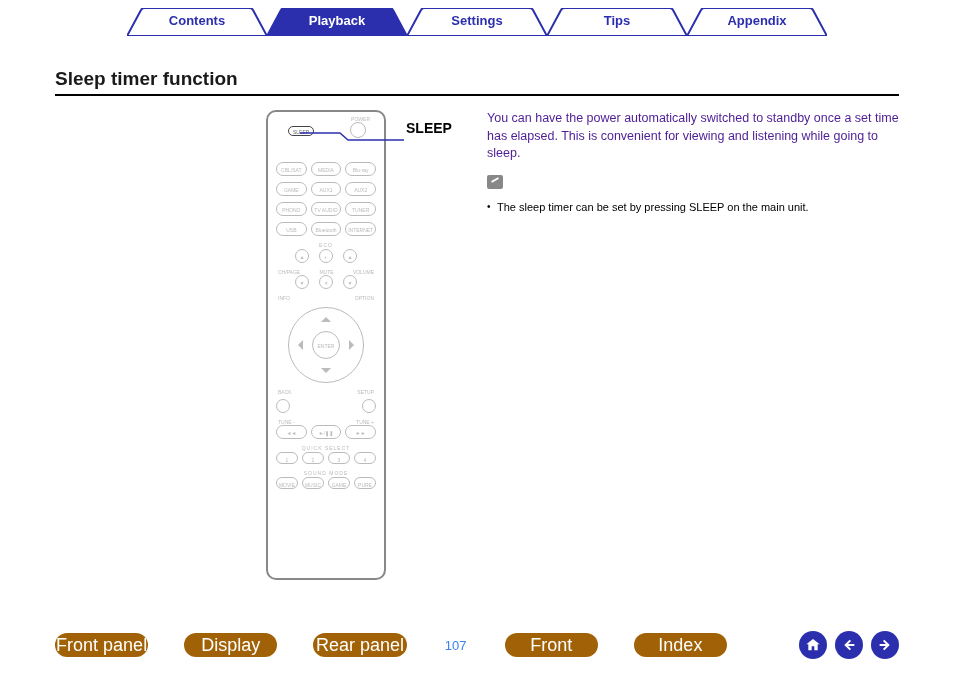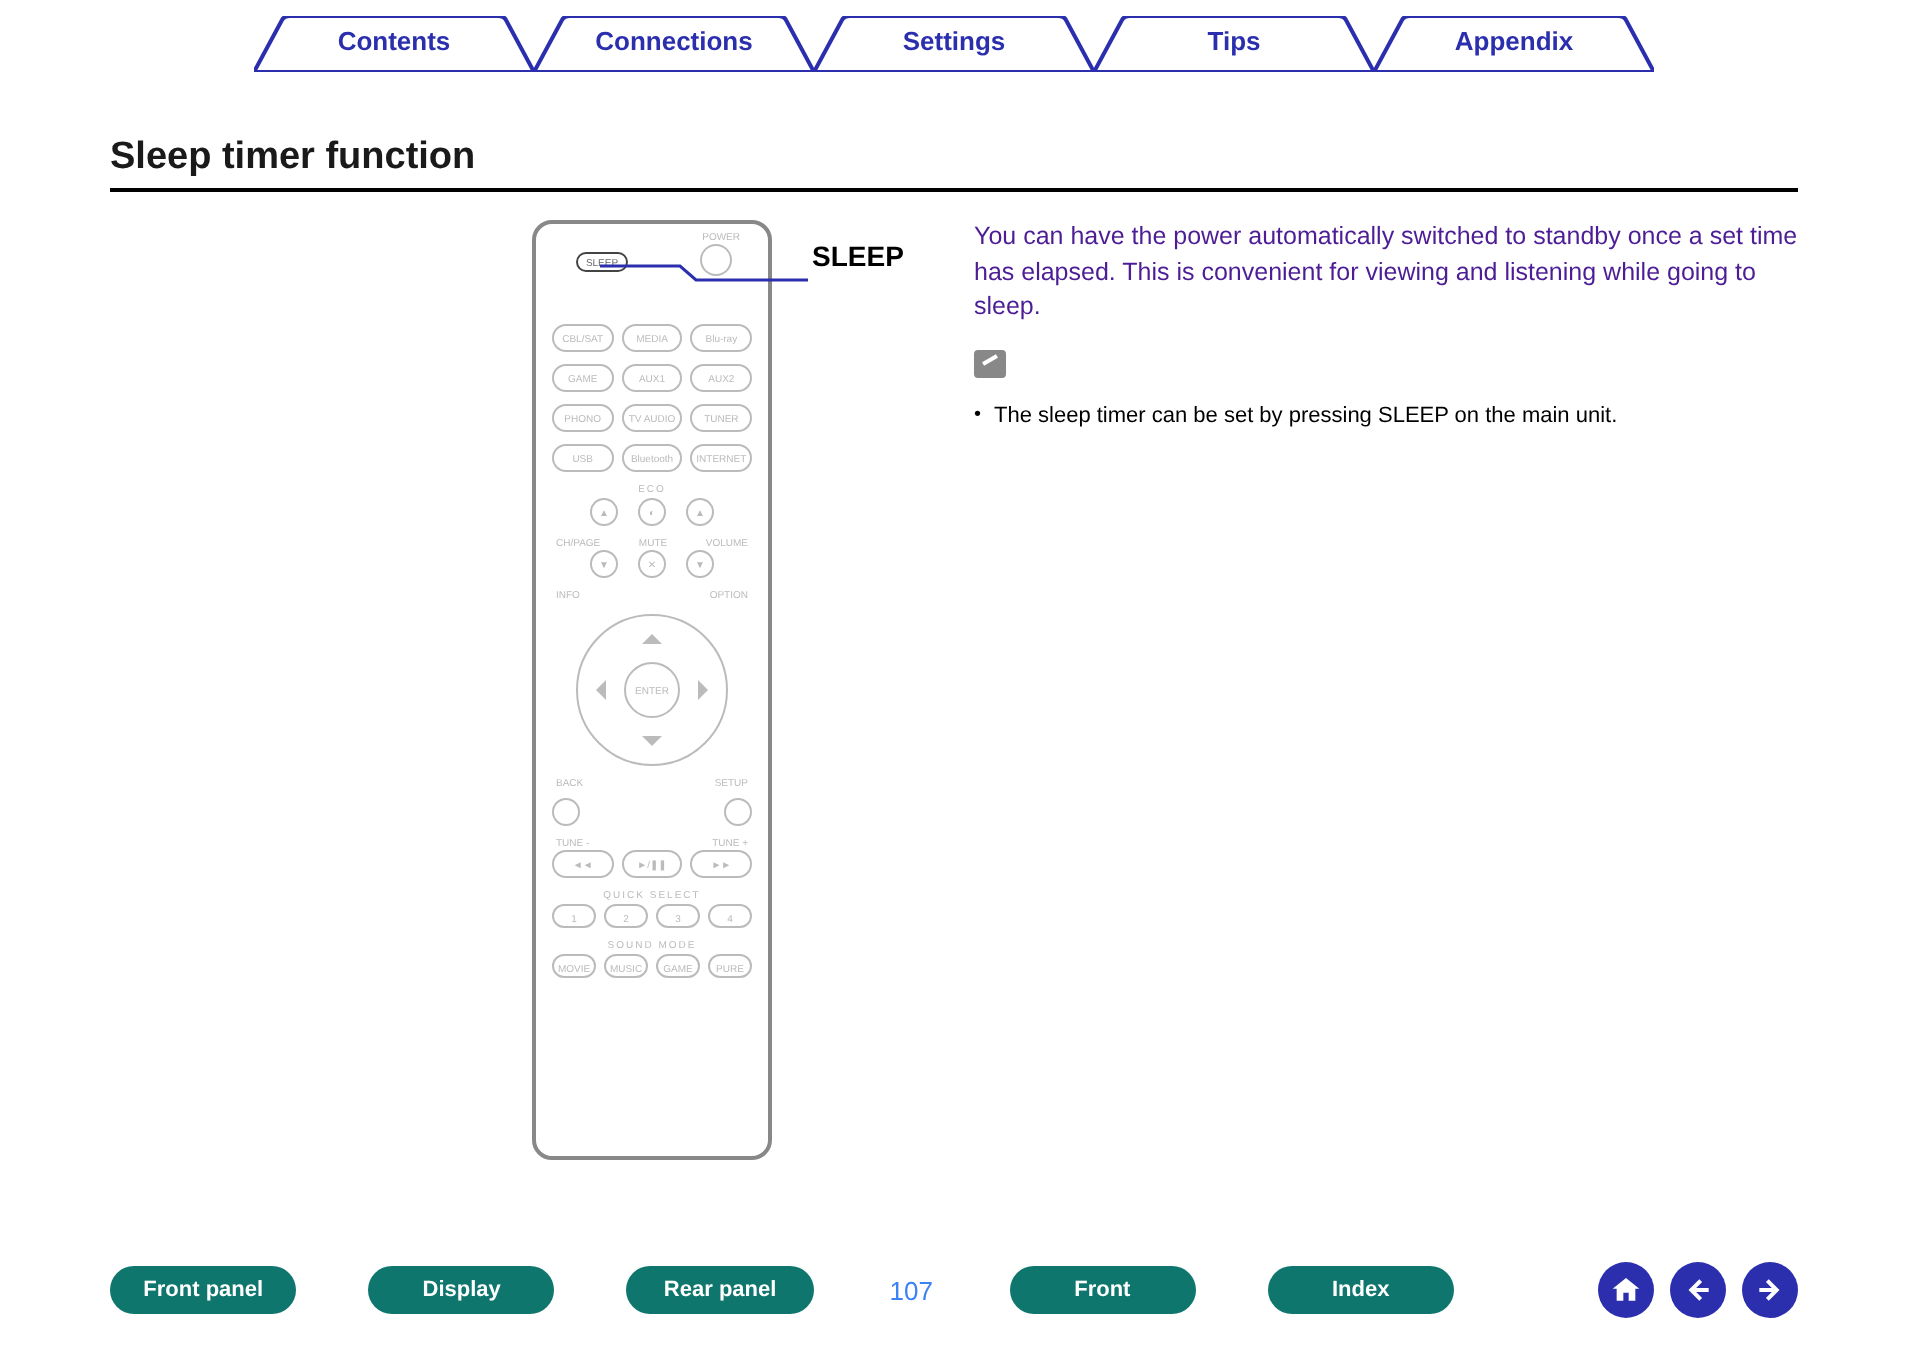--- a/index.html
+++ b/index.html
@@ -198,25 +198,25 @@
     bottom: 14px;
     left: 0; right: 0;
     display: flex;
     align-items: center;
     padding: 0 55px;
     gap: 36px;
   }
   .pill {
     width: 108px;
     height: 24px;
-    background: #0f766e;
+    background: #a16207;
     border-radius: 12px;
     color: #fff;
-    font-size: 11px;
-    font-weight: bold;
+    font-size: 18px;
+    font-weight: normal;
     text-align: center;
     line-height: 24px;
     cursor: pointer;
   }
   .page-num {
     font-size: 13px;
     color: #3b82f6;
     width: 30px;
     text-align: center;
   }
@@ -234,25 +234,25 @@
 </head>
 <body>
 
 <div class="tabs">
   <div class="tab">
     <svg viewBox="0 0 140 28">
         <path d="M0 28 L14 2 Q15 0 18 0 L122 0 Q125 0 126 2 L140 28 Z" fill="#fff" stroke="#2b2fae" stroke-width="2"></path>
       </svg>
     <span>Contents</span>
   </div>
-  <div class="tab">
+  <div class="tab active">
     <svg viewBox="0 0 140 28">
-        <path d="M0 28 L14 2 Q15 0 18 0 L122 0 Q125 0 126 2 L140 28 Z" fill="#fff" stroke="#2b2fae" stroke-width="2"></path>
-      </svg>
-    <span>Connections</span>
+        <path d="M0 28 L14 2 Q15 0 18 0 L122 0 Q125 0 126 2 L140 28 Z" fill="#2b2fae" stroke="#2b2fae" stroke-width="2"></path>
+      </svg>
+    <span>Playback</span>
   </div>
   <div class="tab">
     <svg viewBox="0 0 140 28">
         <path d="M0 28 L14 2 Q15 0 18 0 L122 0 Q125 0 126 2 L140 28 Z" fill="#fff" stroke="#2b2fae" stroke-width="2"></path>
       </svg>
     <span>Settings</span>
   </div>
   <div class="tab">
     <svg viewBox="0 0 140 28">
         <path d="M0 28 L14 2 Q15 0 18 0 L122 0 Q125 0 126 2 L140 28 Z" fill="#fff" stroke="#2b2fae" stroke-width="2"></path>

